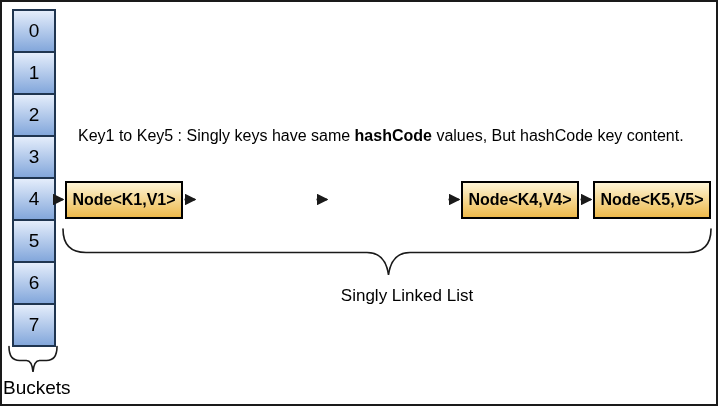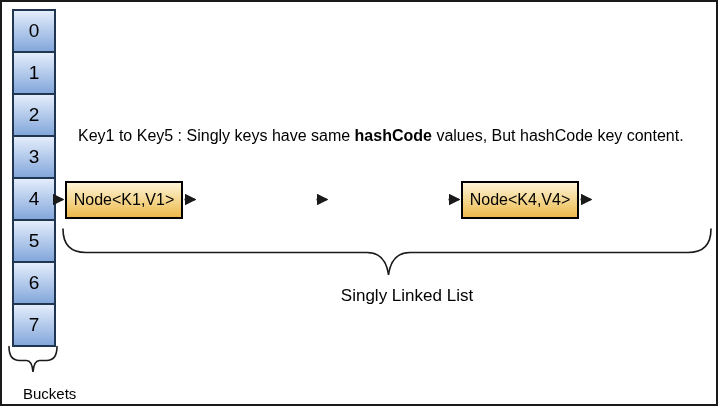--- a/index.html
+++ b/index.html
@@ -24,30 +24,30 @@
     background: linear-gradient(180deg, var(--bucket-fill-top, #e4edfb) 0%, var(--bucket-fill-bottom, #83a7db) 100%);
     display: flex; align-items: center; justify-content: center;
     font-size: 19px;
   }
   .node {
     position: absolute; top: 181px; width: 118px; height: 38px;
     box-sizing: border-box;
     border: 2px solid var(--node-border, #000000);
     background: linear-gradient(180deg, var(--node-fill-top, #fdf4d6) 0%, var(--node-fill-bottom, #edb94b) 100%);
     display: flex; align-items: center; justify-content: center;
-    font-size: 16px; white-space: nowrap;
+    font-size: 16px; white-space: nowrap; font-weight: bold;
   }
   .connector-layer { position: absolute; left: 0; top: 0; pointer-events: none; }
   .sll-label {
     position: absolute; left: 407px; top: 286px; transform: translateX(-50%);
     font-size: 17px; white-space: nowrap; text-align: right;
   }
   .buckets-label {
-    position: absolute; left: 3px; top: 385px;
-    font-size: 15px; white-space: nowrap; margin-left: 20px;
+    position: absolute; left: 3px; top: 377px;
+    font-size: 19px; white-space: nowrap;
   }
 </style>
 </head>
 <body>
 
 <div class="canvas">
 
   <div class="frame"></div>
 
   <div class="caption"><span>Key1 to Key5 : Singly keys have same </span><b>hashCode</b><span> values, But hashCode key content.</span></div>
@@ -72,20 +72,21 @@
     </div>
   <div class="bucket" style="top:261px">
       <span>6</span>
     </div>
   <div class="bucket" style="top:303px">
       <span>7</span>
     </div>
 
   <div class="node" style="left:65px">Node&lt;K1,V1&gt;</div>
   <div class="node" style="left:461px">Node&lt;K4,V4&gt;</div>
+  <div class="node" style="left:593px">Node&lt;K5,V5&gt;</div>
 
   <svg class="connector-layer" width="720" height="410" viewBox="0 0 720 410">
     <defs>
       <marker id="arrowhead" viewBox="0 0 8 8" refX="7" refY="4" markerWidth="7" markerHeight="7" orient="auto">
         <path d="M0,0 L8,4 L0,8 Z" fill="#1a1a1a"></path>
       </marker>
     </defs>
     <g stroke="#1a1a1a" stroke-width="1.7" fill="none">
       <line x1="56" y1="199.5" x2="63" y2="199.5" marker-end="url(#arrowhead)"></line>
       <line x1="184.5" y1="199.5" x2="195" y2="199.5" marker-end="url(#arrowhead)"></line>

